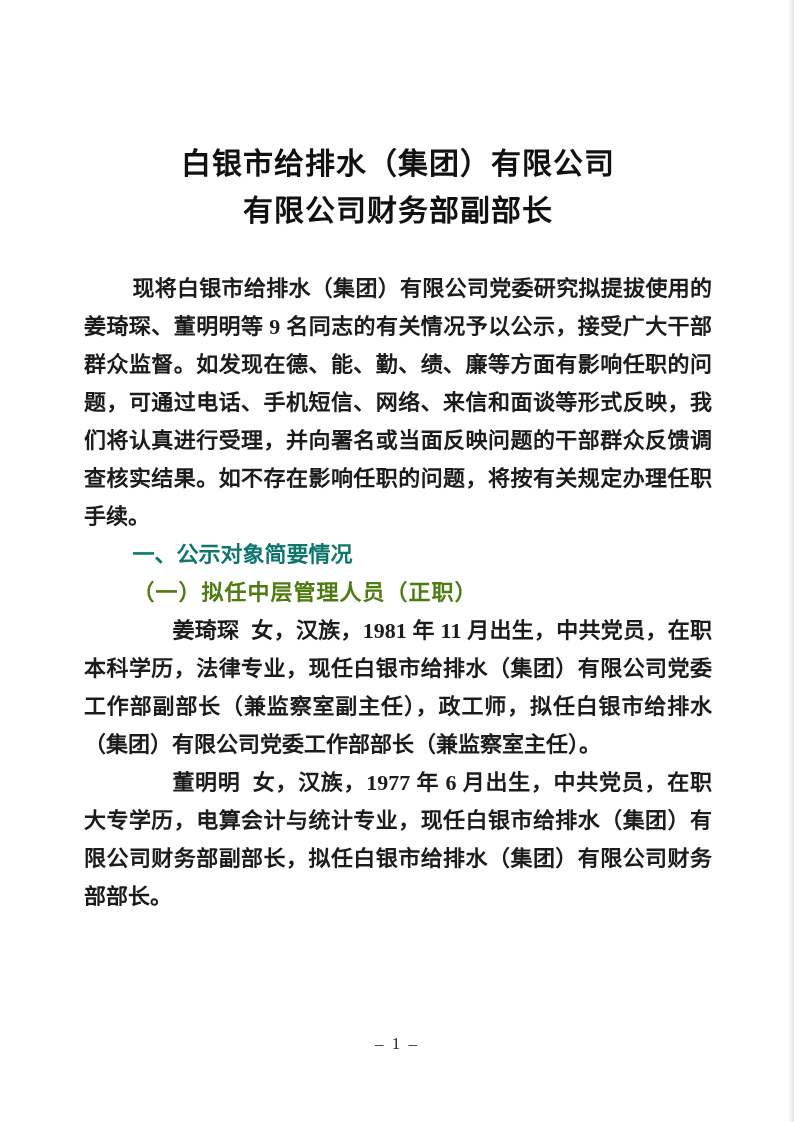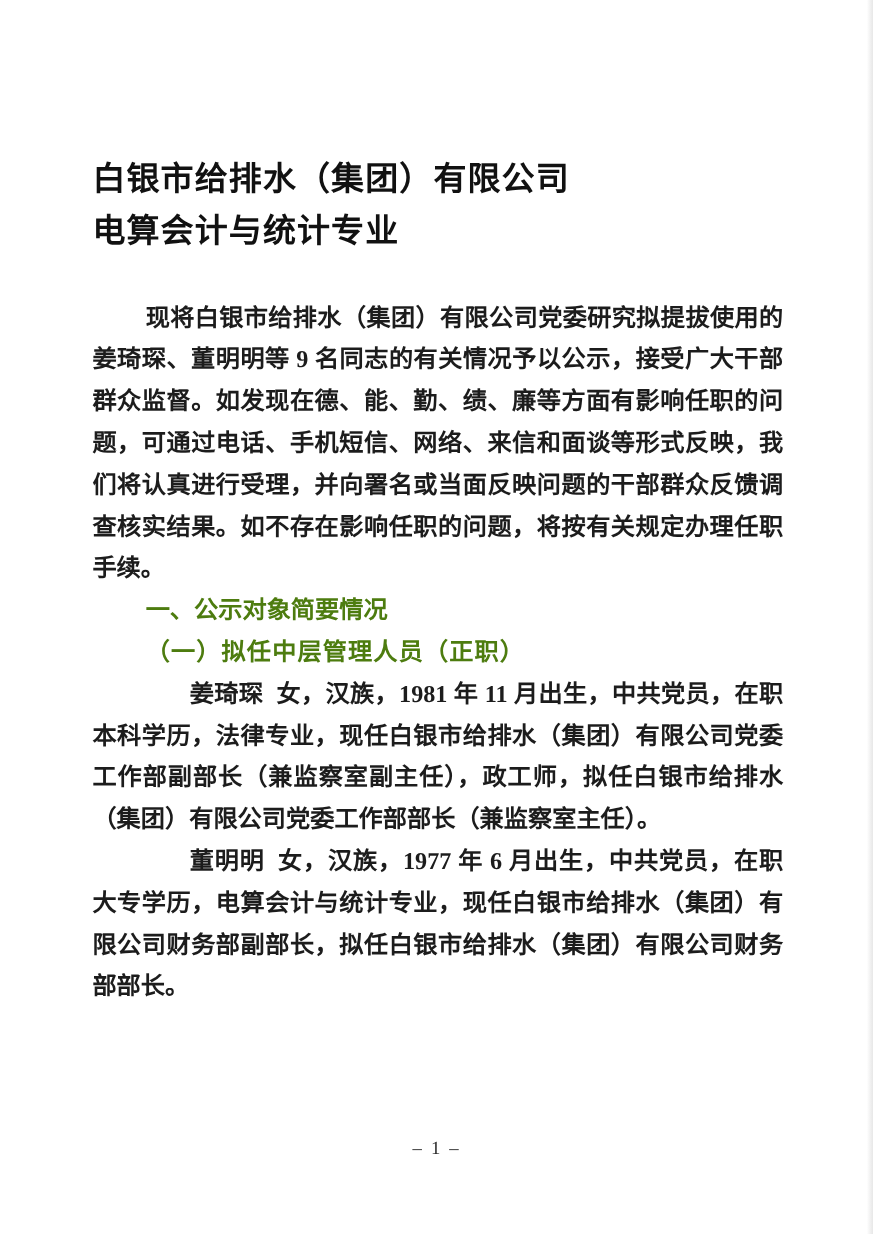--- a/index.html
+++ b/index.html
@@ -27,20 +27,21 @@
   .page {
     position: absolute;
     top: 0;
     left: 0;
     width: 794px;
     height: 1122px;
     box-sizing: border-box;
     padding: 140px 82px 0 84px;
   }
   .doc-title {
+    text-align: center;
     font-weight: bold;
     font-size: 30px;
     line-height: 47px;
     letter-spacing: 1px;
     color: #111;
   }
   .doc-body {
     margin-top: 36px;
     font-size: 22px;
     line-height: 38px;
@@ -48,21 +49,21 @@
     text-justify: inter-ideograph;
   }
   .doc-body p {
     margin: 0;
     text-indent: 2.2em;
     font-weight: bold;
   }
   .heading-1 {
     font-family: "Liberation Sans", "DejaVu Sans", sans-serif;
     font-weight: bold;
-    color: #4d7c0f;
+    color: #0f766e;
   }
   .heading-2 {
     font-weight: bold;
     letter-spacing: 1px;
     color: #4d7c0f;
   }
   .person-name {
     margin-right: 0.55em;
     margin-left: 40px;
   }
@@ -77,21 +78,21 @@
     color: #2a2a2a;
   }
 </style>
 </head>
 <body>
 
 <div class="page">
 
   <div class="doc-title">
     <div>白银市给排水（集团）有限公司</div>
-    <div>电算会计与统计专业</div>
+    <div>有限公司财务部副部长</div>
   </div>
 
   <div class="doc-body">
 
     <p>现将白银市给排水（集团）有限公司党委研究拟提拔使用的姜琦琛、董明明等 9 名同志的有关情况予以公示，接受广大干部群众监督。如发现在德、能、勤、绩、廉等方面有影响任职的问题，可通过电话、手机短信、网络、来信和面谈等形式反映，我们将认真进行受理，并向署名或当面反映问题的干部群众反馈调查核实结果。如不存在影响任职的问题，将按有关规定办理任职手续。</p>
 
     <p class="heading-1">一、公示对象简要情况</p>
 
     <p class="heading-2">（一）拟任中层管理人员（正职）</p>
 

